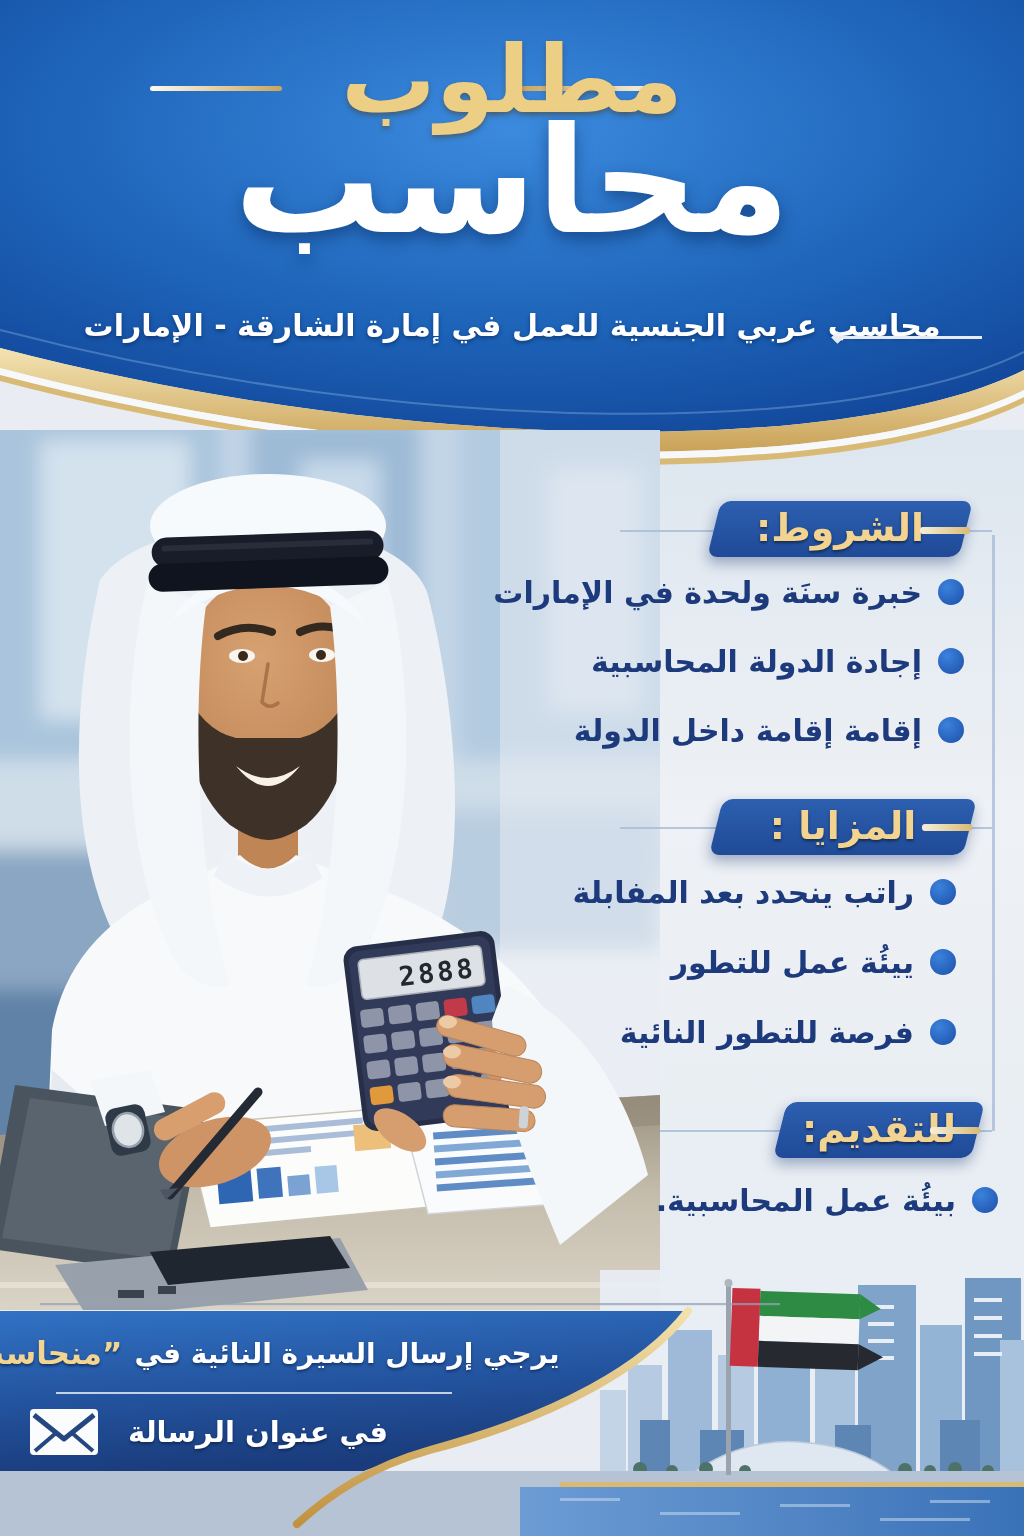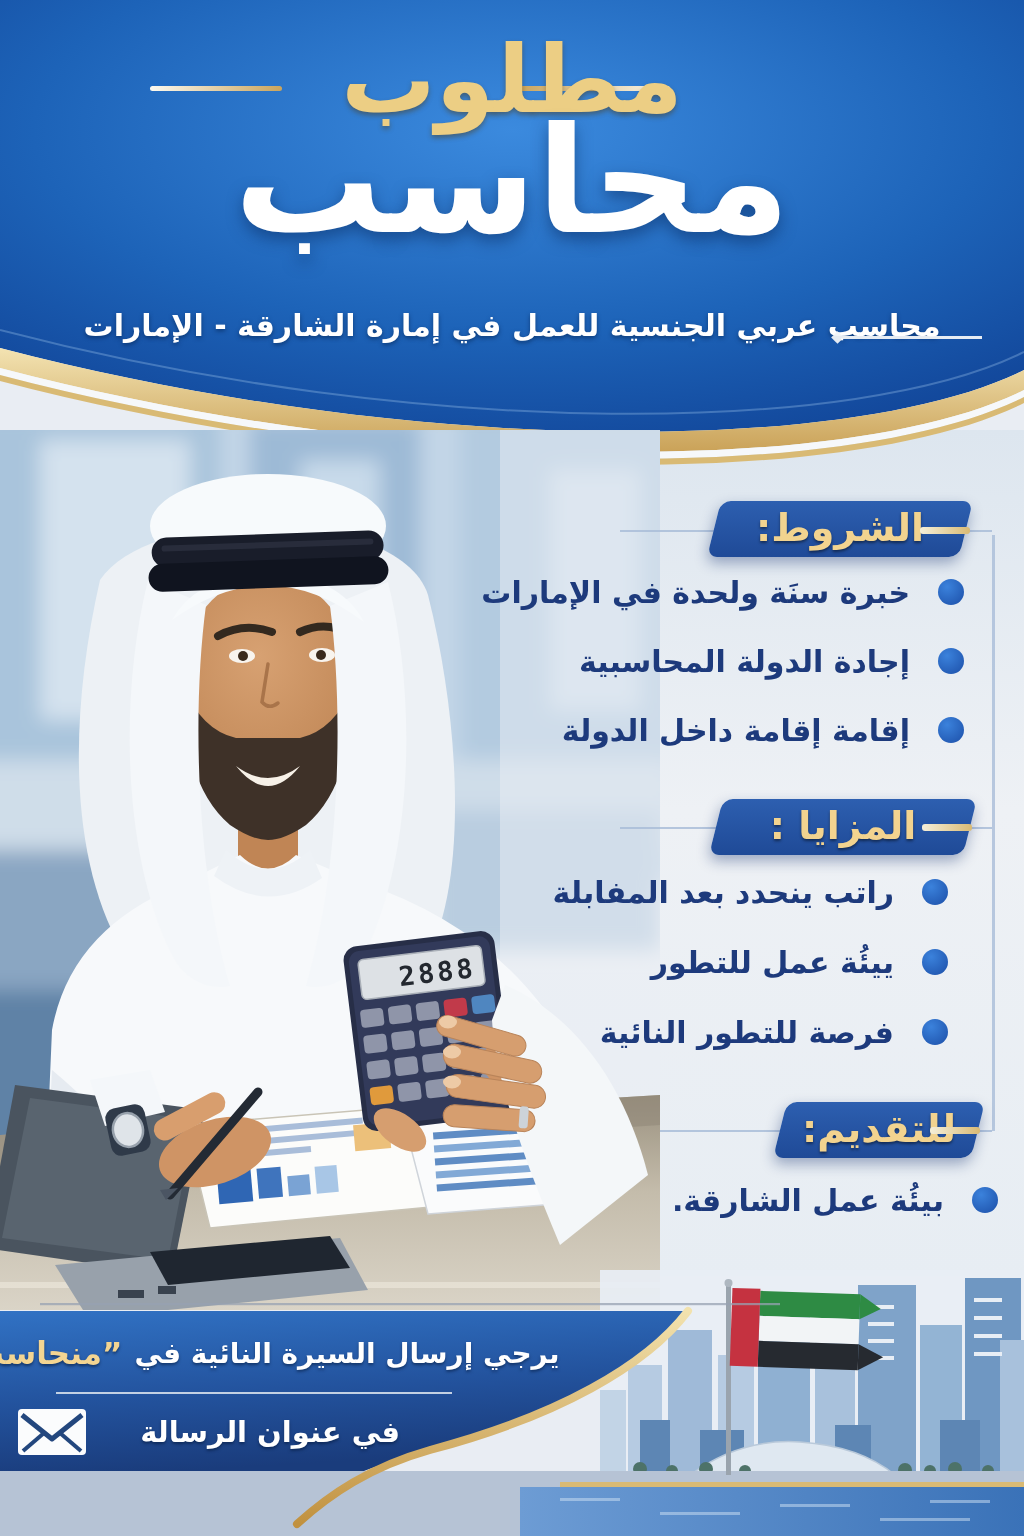--- a/index.html
+++ b/index.html
@@ -37,34 +37,34 @@
   .sec-box{height:56px;background:linear-gradient(180deg,#2d5fb0,#1f4a97);
            border-radius:10px;transform:skewX(-14deg);z-index:3;
            box-shadow:0 6px 14px rgba(18,48,110,.38);}
   .sec-box .sec-label{display:block;transform:skewX(14deg);width:100%;height:56px;
            line-height:54px;text-align:center;font-size:38px;font-weight:bold;
            color:#f2d38f;text-shadow:0 2px 3px rgba(0,0,0,.45);direction:rtl;}
   .gdash{width:50px;height:7px;border-radius:3px;z-index:4;
          background:linear-gradient(90deg,#f5efd9,#d9ba74);}
 
   .blist{display:flex;flex-direction:column;direction:rtl;z-index:4;}
-  .bitem{display:flex;align-items:center;gap:28px;height:48px;}
+  .bitem{display:flex;align-items:center;gap:16px;height:48px;}
   .bdot{width:26px;height:26px;border-radius:50%;flex:0 0 26px;
         background:radial-gradient(circle at 35% 30%,#3b82dc,#1c4fa8);}
   .btxt{font-size:30px;font-weight:bold;color:#1d3a7c;white-space:nowrap;}
 
   
   .foot-svg{left:0;top:1270px;z-index:5;}
   .cta-row{left:30px;top:1320px;width:452px;height:66px;z-index:6;display:flex;
            align-items:center;justify-content:center;gap:12px;direction:rtl;white-space:nowrap;}
   .cta-text{font-size:28px;font-weight:bold;color:#ffffff;text-shadow:0 2px 3px rgba(0,20,50,.5);}
   .cta-hi{font-size:31px;font-weight:bold;color:#f3d592;text-shadow:0 2px 3px rgba(0,20,50,.55);}
   .cta-underline{left:56px;top:1392px;width:396px;height:2px;background:#dfe7f0;opacity:.85;z-index:6;}
   .subject-row{left:16px;top:1404px;width:384px;height:56px;z-index:6;display:flex;
-               align-items:center;justify-content:space-between;gap:28px;direction:rtl;}
+               align-items:center;justify-content:center;gap:28px;direction:rtl;}
   .subject-label{font-size:29px;font-weight:bold;color:#ffffff;text-shadow:0 2px 3px rgba(0,20,50,.5);}
 </style>
 </head>
 <body>
 
 <div class="poster">
 
   <svg class="abs hdr-svg" width="1024" height="470" viewBox="0 0 1024 470">
     <defs>
       <radialGradient id="hgrad" cx="50%" cy="30%" r="85%">
@@ -267,21 +267,21 @@
     <div class="bitem">
       <span class="bdot"></span>
       <span class="btxt">إقامة إقامة داخل الدولة</span>
     </div>
   </div>
 
   <div class="abs sec-box" style="left:716px;top:799px;width:254px;">
     <span class="sec-label">المزايا :</span>
   </div>
   <div class="abs gdash" style="left:922px;top:824px;"></div>
-  <div class="abs blist" style="right:76px;top:868px;gap:22px;">
+  <div class="abs blist" style="right:68px;top:868px;gap:22px;">
     <div class="bitem">
       <span class="bdot"></span>
       <span class="btxt">راتب ينحدد بعد المفابلة</span>
     </div>
     <div class="bitem">
       <span class="bdot"></span>
       <span class="btxt">ييئُة عمل للتطور</span>
     </div>
     <div class="bitem">
       <span class="bdot"></span>
@@ -289,21 +289,21 @@
     </div>
   </div>
 
   <div class="abs sec-box" style="left:780px;top:1102px;width:198px;">
     <span class="sec-label">للتقديم:</span>
   </div>
   <div class="abs gdash" style="left:930px;top:1127px;"></div>
   <div class="abs blist" style="right:26px;top:1176px;gap:14px;">
     <div class="bitem">
       <span class="bdot"></span>
-      <span class="btxt">بيئُة عمل الشارقة.</span>
+      <span class="btxt">بيئُة عمل المحاسبية.</span>
     </div>
   </div>
 
   <svg class="abs foot-svg" width="1024" height="266" viewBox="0 0 1024 266">
     <defs>
       <linearGradient id="pGrad" x1="0" y1="0" x2="0.25" y2="1">
         <stop offset="0%" stop-color="#3172c4"></stop>
           <stop offset="55%" stop-color="#23539e"></stop>
           <stop offset="100%" stop-color="#1a3c7c"></stop>
       </linearGradient>

